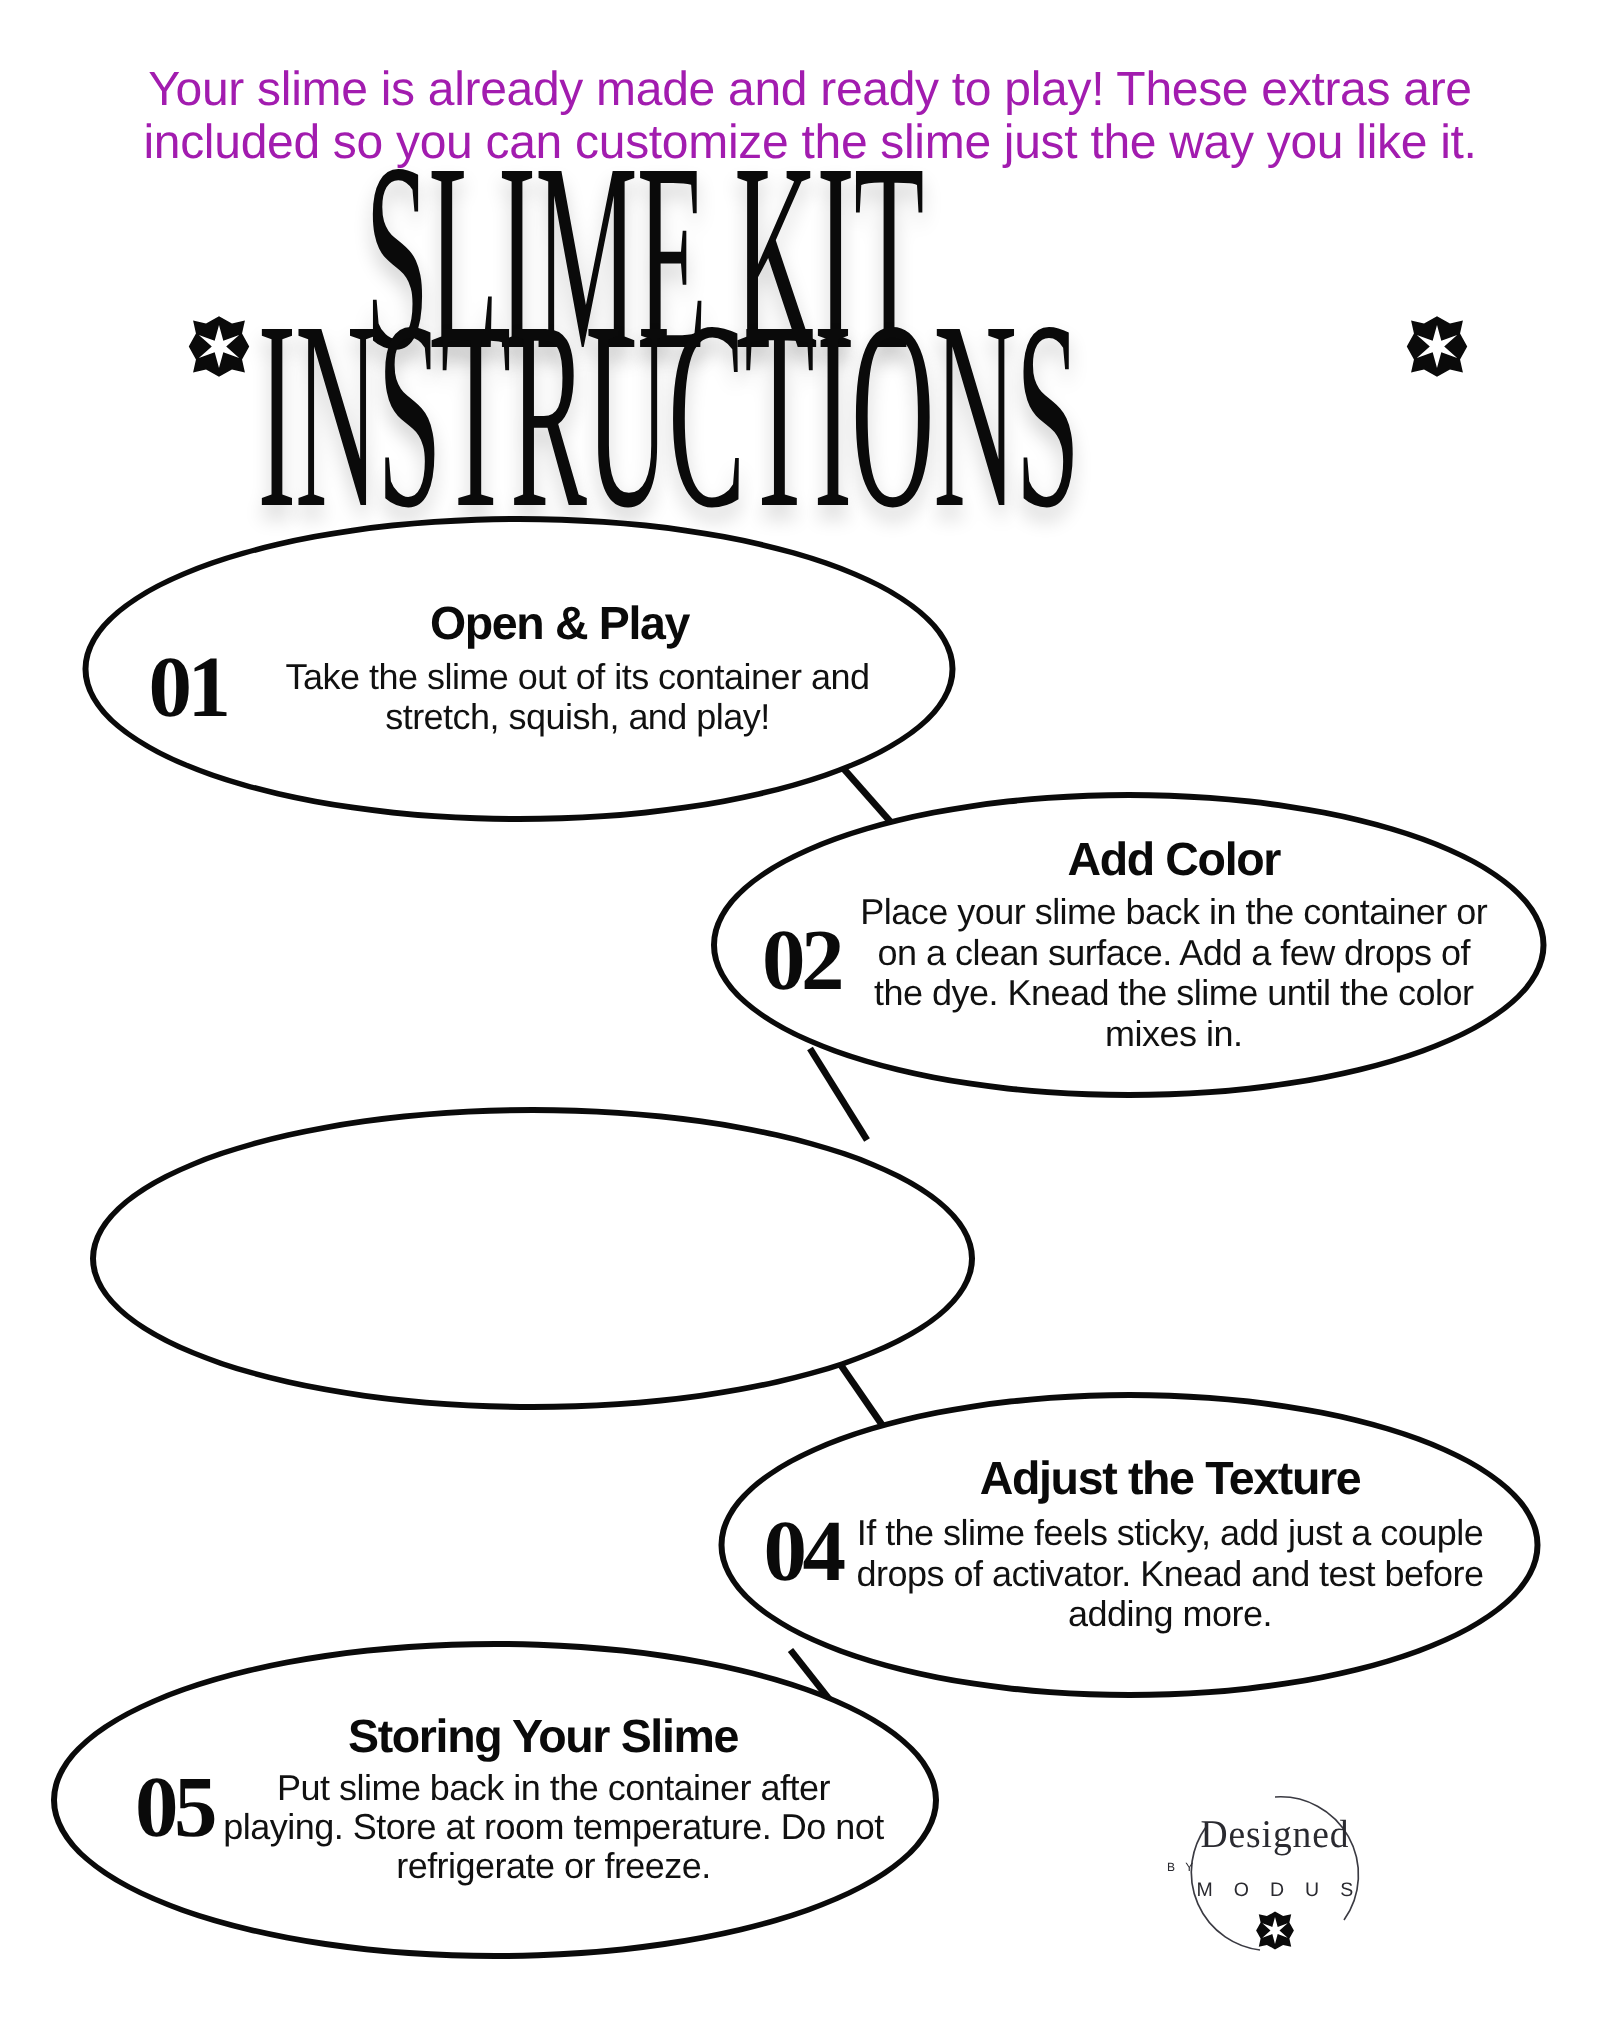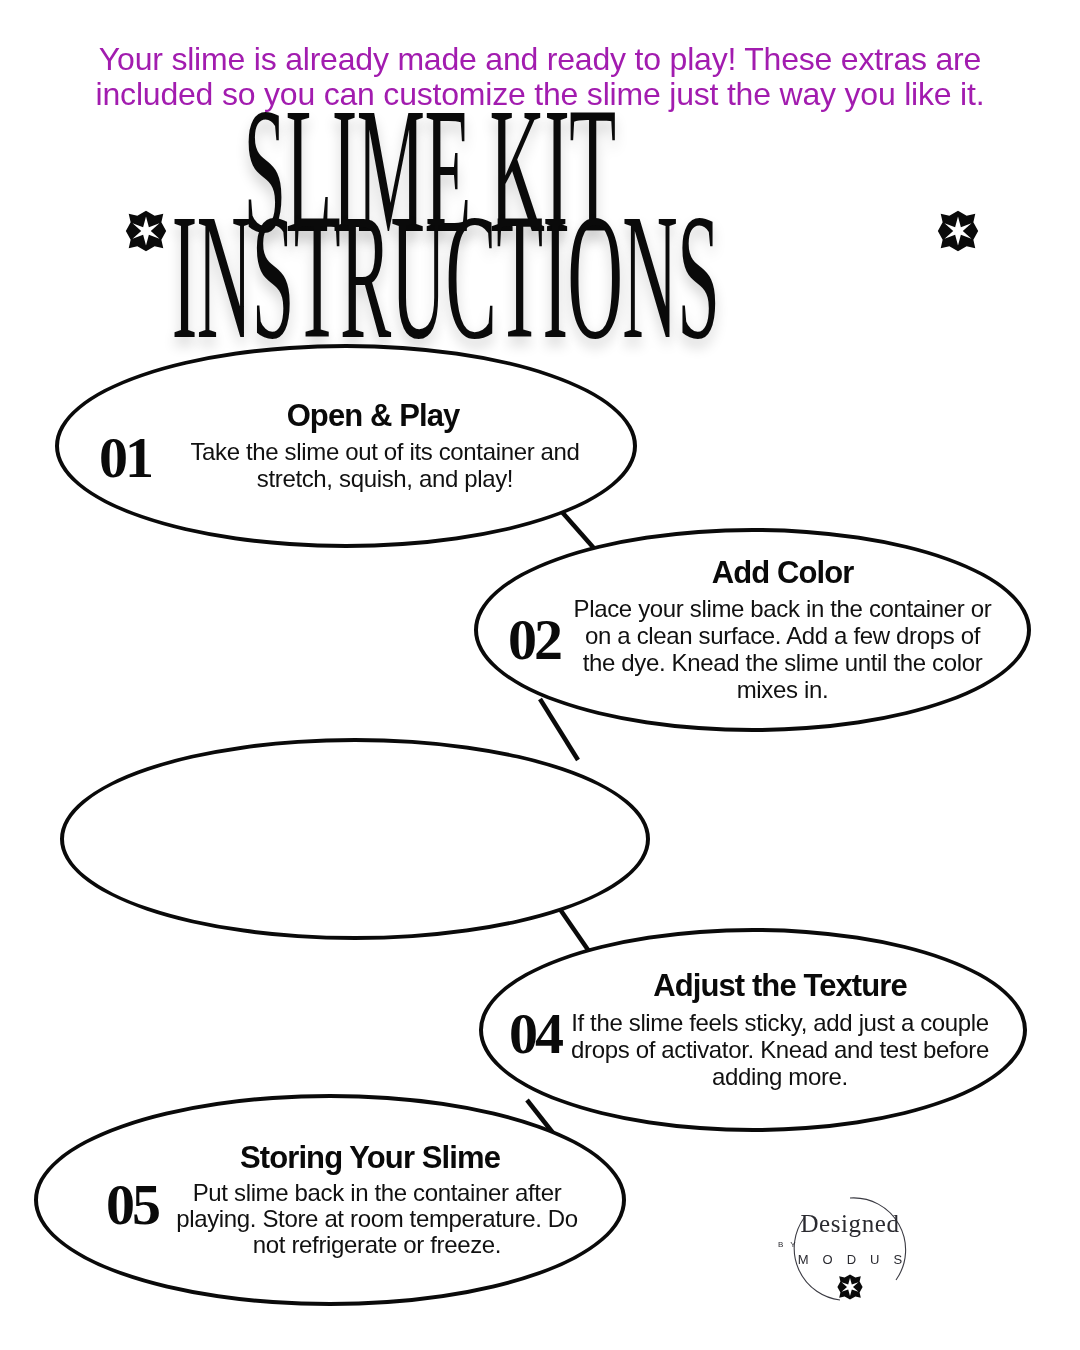--- a/index.html
+++ b/index.html
@@ -159,21 +159,21 @@
   #step-1 .step-body { padding-left: 6px; }
   #step-2 .step-body { padding-left: 10px; }
   #step-3 .step-body { padding-left: 2px; }
   #step-4 .step-body { padding-left: 8px; }
   #step-5 .step-body { padding-left: 2px; }
 
   #step-1 .step-number { margin-top: 24px; }
   #step-2 .step-number { margin-top: 20px; }
   #step-3 .step-number { margin-top: 10px; }
   #step-4 .step-number { margin-top: 8px; }
-  #step-5 .step-number { margin-top: 10px; margin-left: 16px; }
+  #step-5 .step-number { margin-top: 10px; }
 
   #step-1 .step-title { margin-left: -24px; }
   #step-3 .step-title { margin-left: -18px; }
   #step-5 .step-title { margin-left: -14px; }
 
   #step-5 .step-desc { line-height: 1.08; }
 
   
   #logo {
     position: absolute;

